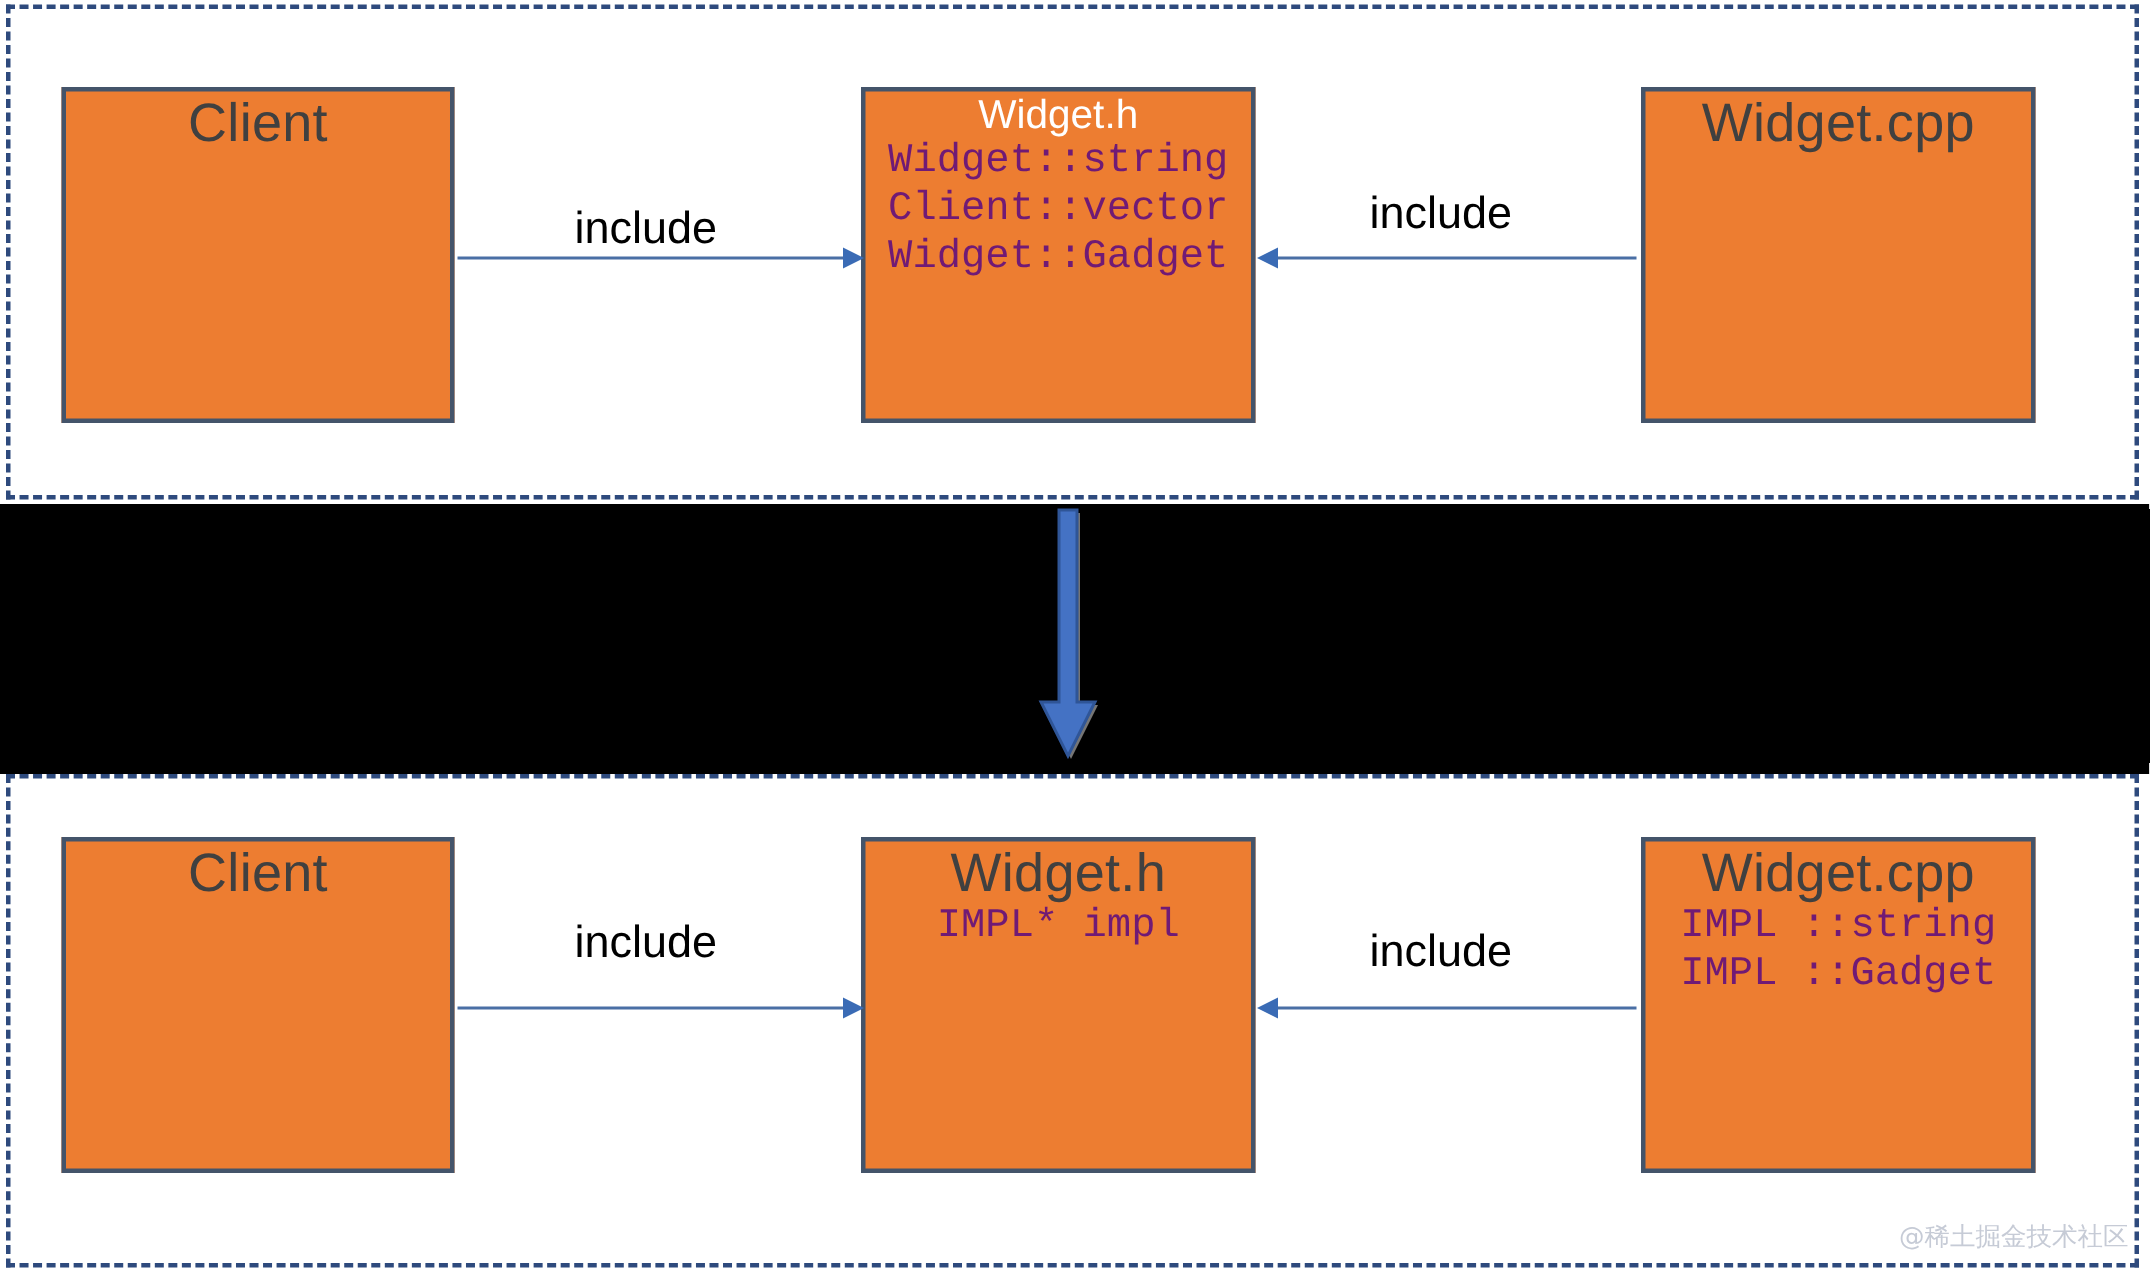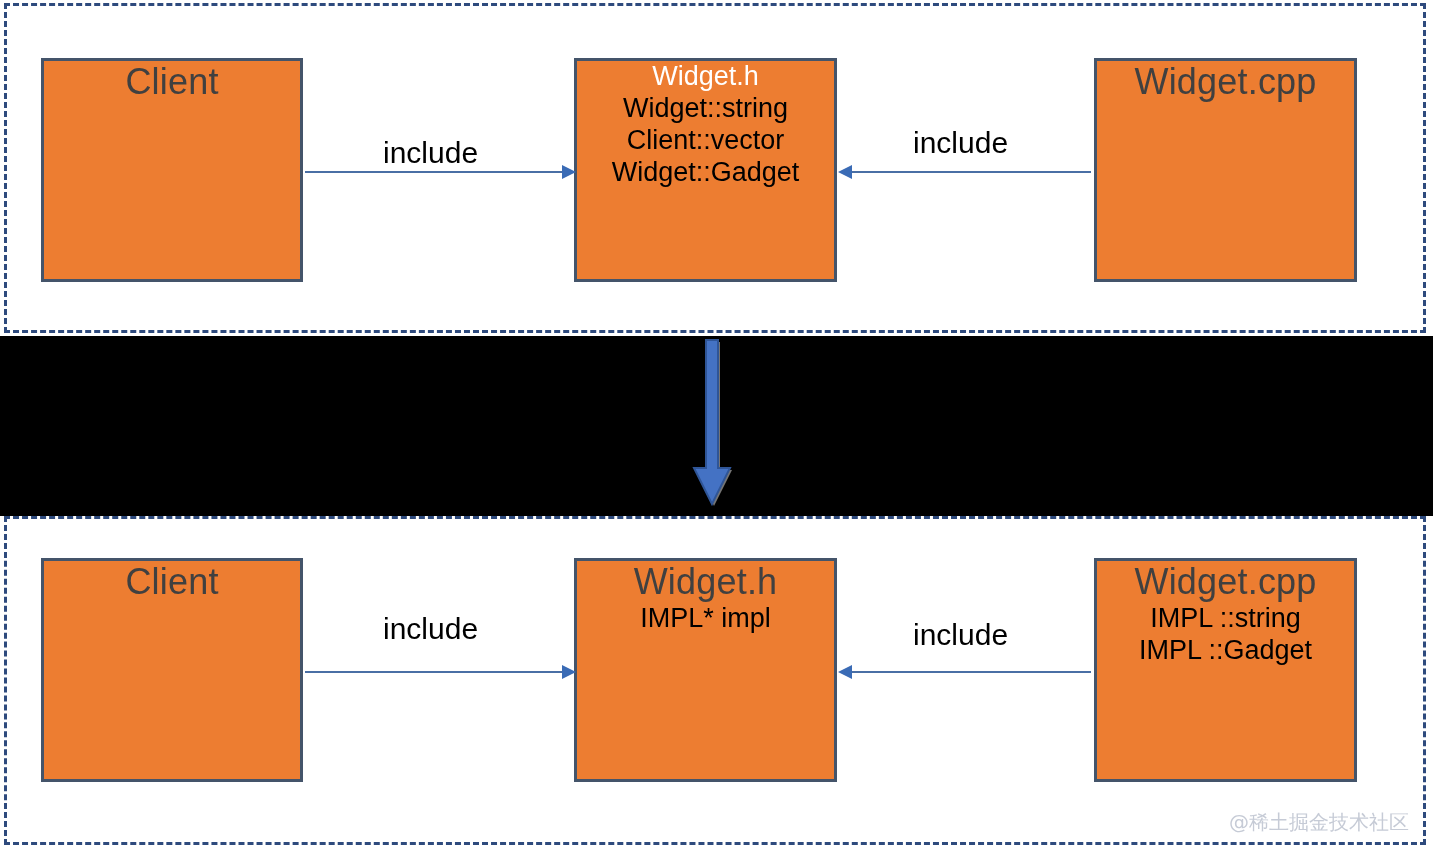--- a/index.html
+++ b/index.html
@@ -58,23 +58,24 @@
     font-size: 36px;
     font-weight: 400;
     letter-spacing: 0.2px;
   }
   .box .title-md {
     color: #FFFFFF;
     font-size: 27px;
     font-weight: 400;
   }
   .box .sub {
-    color: #000000;
+    color: #701a75;
     font-size: 27px;
     font-weight: 400;
+    font-family: Liberation Mono, monospace;
   }
 
   
   #box-client-top { left: 41px;   top: 58px;  width: 262px; height: 224px; }
   #box-widgeth-top{ left: 574px;  top: 58px;  width: 263px; height: 224px; }
   #box-widgetcpp-top{ left: 1094px; top: 58px; width: 263px; height: 224px; }
 
   
   #box-client-bot { left: 41px;   top: 558px; width: 262px; height: 224px; }
   #box-widgeth-bot{ left: 574px;  top: 558px; width: 263px; height: 224px; }
@@ -124,24 +125,24 @@
     left: 691px;
     top: 337px;
     width: 42px;
     height: 172px;
   }
   #big-arrow svg { display: block; }
 
   
   #watermark {
     position: absolute;
-    right: 24px;
+    right: 14px;
     bottom: 12px;
     color: #C6CBD6;
-    font-size: 20px;
+    font-size: 17px;
     font-family: "DejaVu Sans", sans-serif;
     white-space: nowrap;
   }
 </style>
 </head>
 <body>
 
 <div id="canvas">
 
   <div id="panel-top" class="panel"></div>

